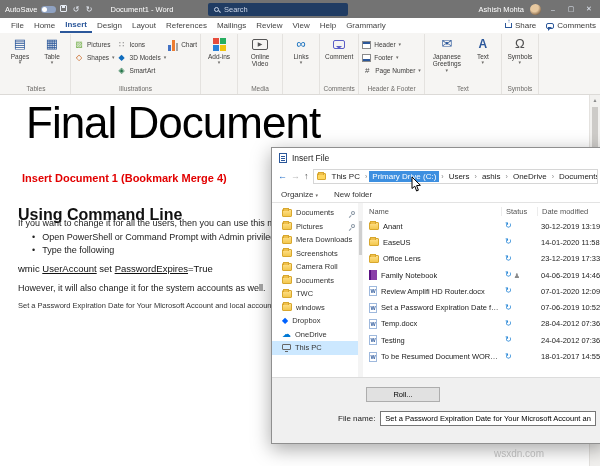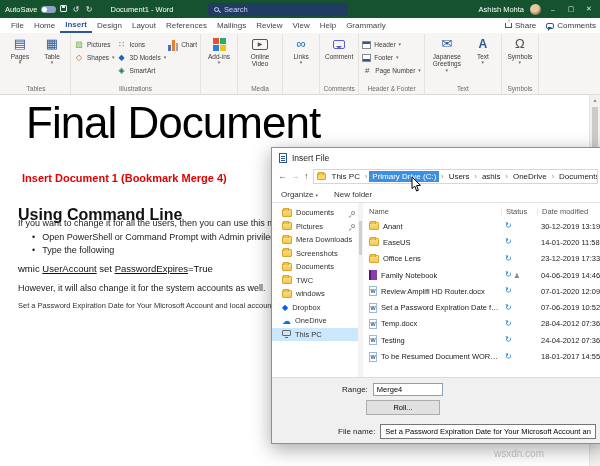--- a/index.html
+++ b/index.html
@@ -1,21 +1,21 @@
 <!DOCTYPE html>
 <html><head>
 <meta charset="utf-8">
 <style>
   * { margin:0; padding:0; box-sizing:border-box; }
   html,body { width:600px; height:466px; overflow:hidden; }
   body { font-family:"Liberation Sans", sans-serif; background:#fff; position:relative; }
   .screen { position:absolute; inset:0; }
 
   
-  .titlebar { position:absolute; top:0; left:0; right:0; height:18px; background:#14532d;
+  .titlebar { position:absolute; top:0; left:0; right:0; height:18px; background:#737373;
               display:flex; align-items:center; padding:0 5px; color:#fff; font-size:7.5px; gap:2px; }
   .autosave { display:flex; align-items:center; gap:3px; }
   .toggle { width:15px; height:7px; border-radius:4px; background:#8fa2c2; position:relative; display:inline-block; }
   .toggle .knob { position:absolute; left:1px; top:1px; width:5px; height:5px; border-radius:50%; background:#fff; }
   .qbtn { font-size:8px; color:#e8edf5; width:11px; text-align:center; }
   .floppy { display:inline-block; width:7px; height:7px; border:1px solid #e8edf5; border-radius:1px; position:relative; }
   .floppy::after { content:""; position:absolute; top:0; left:1px; width:3px; height:2px; background:#e8edf5; }
   .doc-title { margin-left:14px; white-space:nowrap; }
   .searchbox { position:absolute; left:208px; top:2.5px; width:140px; height:13px; background:#203c63;
                border-radius:2px; display:flex; align-items:center; gap:5px; padding:0 6px; color:#c9d4e6; }
@@ -423,20 +423,24 @@
         <div class="side-item">
             <span class="fi-folder"></span>
             <span class="lbl">Mera Downloads</span>
           </div>
         <div class="side-item">
             <span class="fi-folder"></span>
             <span class="lbl">Screenshots</span>
           </div>
         <div class="side-item">
             <span class="fi-folder"></span>
+            <span class="lbl">Camera Roll</span>
+          </div>
+        <div class="side-item">
+            <span class="fi-folder"></span>
             <span class="lbl">Documents</span>
           </div>
         <div class="side-item">
             <span class="fi-folder"></span>
             <span class="lbl">TWC</span>
           </div>
         <div class="side-item">
             <span class="fi-folder"></span>
             <span class="lbl">windows</span>
           </div>
@@ -549,24 +553,20 @@
               <span class="txt">To be Resumed Document WORD MOBILE</span>
             </span>
           <span class="col-status">
               <span class="sync">↻</span>
             </span>
           <span class="col-date">18-01-2017 14:55</span>
         </div>
       </div>
     </div>
     <div class="dlg-bottom">
-      <div class="range-row">
-        <span>Range:</span>
-        <input class="range-input" value="Merge4" style="">
-      </div>
       <button class="range-btn">Roll...</button>
       <div class="fname-row">
         <span>File name:</span>
         <input class="fname-input" value="Set a Password Expiration Date for Your Microsoft Account and local account" style="">
       </div>
     </div>
   </div>
 
   <svg class="cursor" width="11" height="16" viewBox="0 0 11 16">
     <path d="M1 1 L1 12.5 L3.8 10.2 L5.6 15 L7.4 14.2 L5.6 9.6 L9.4 9.3 Z" fill="#fff" stroke="#000" stroke-width="1"></path>

